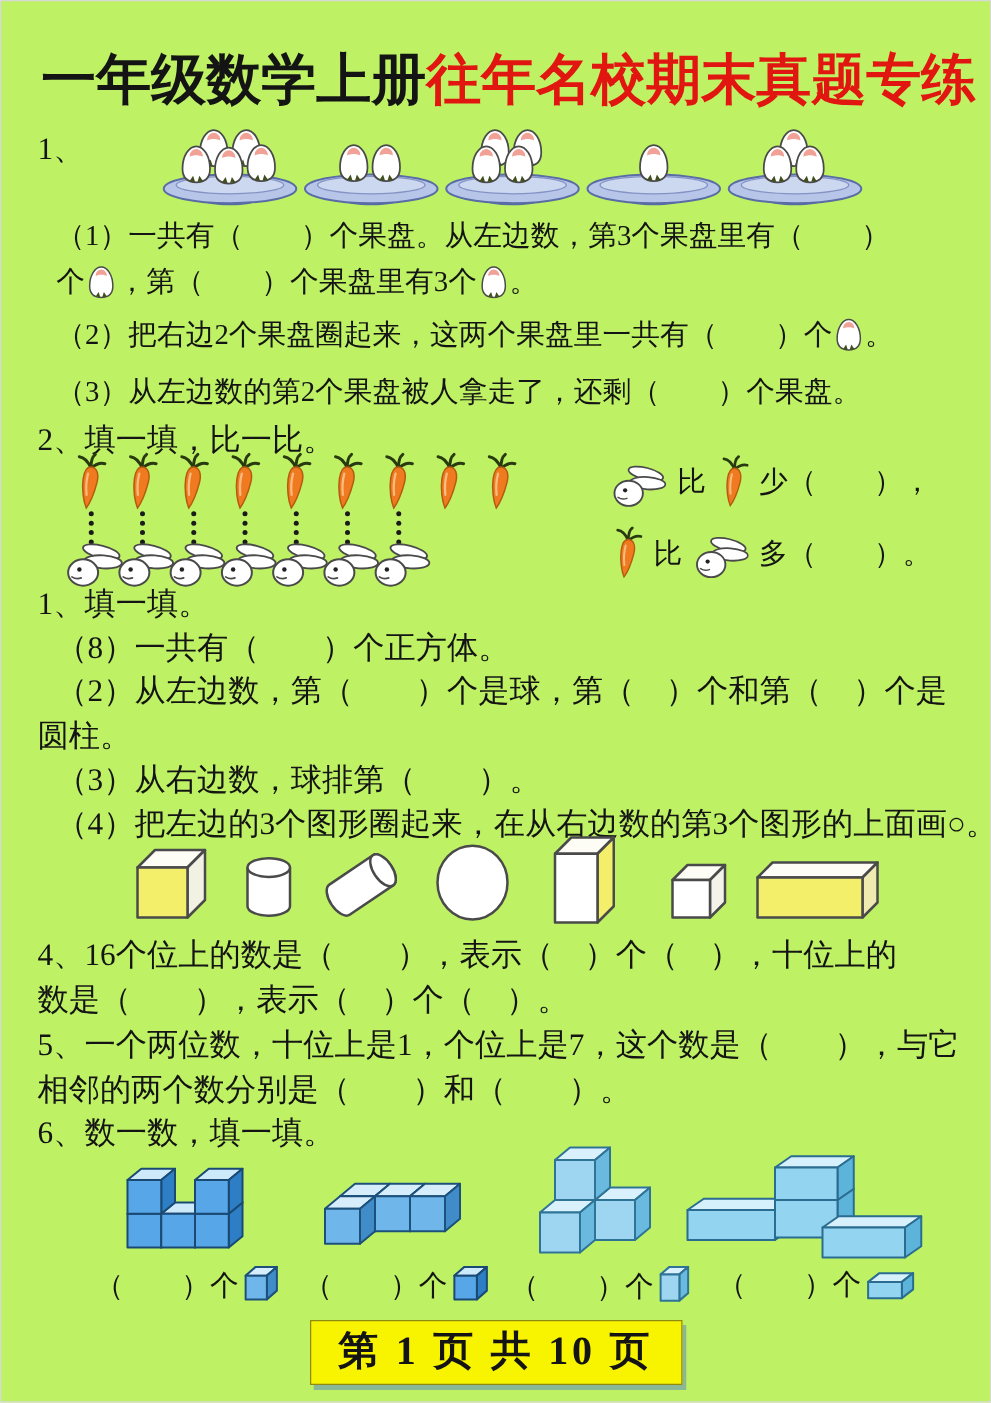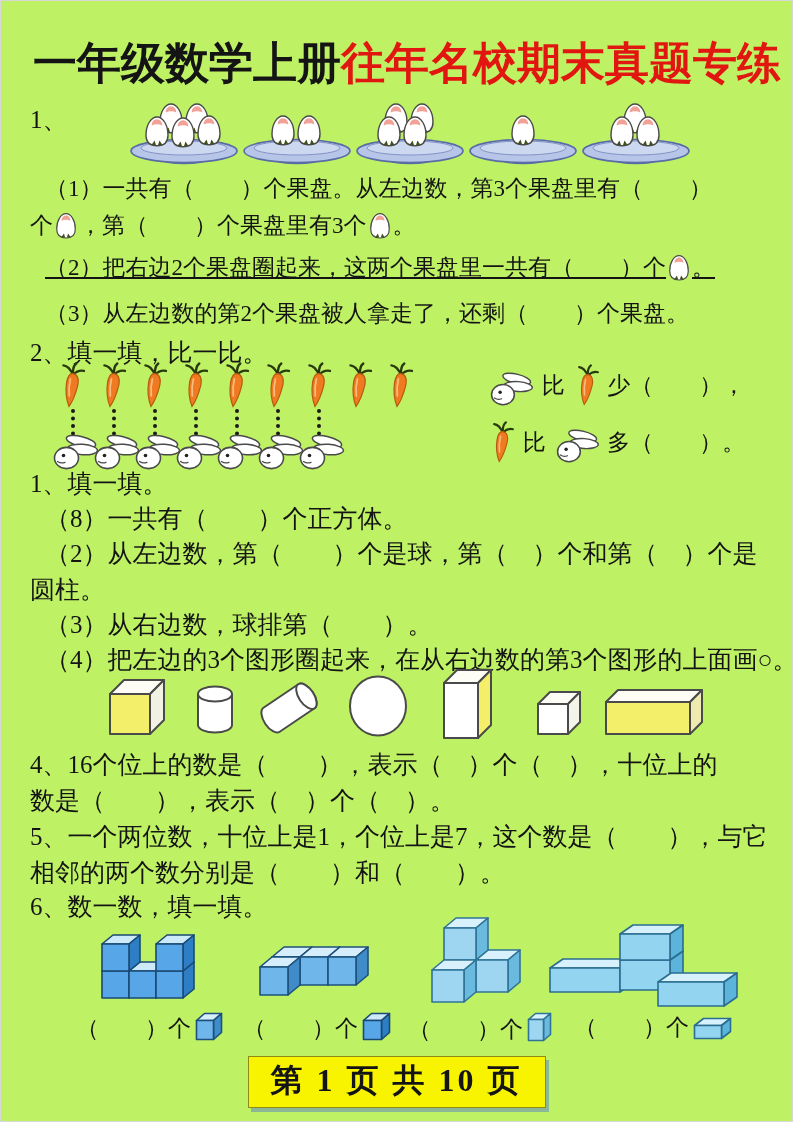--- a/index.html
+++ b/index.html
@@ -140,32 +140,32 @@
           <g transform="translate(55,16)">
             <path d="M13 2 C19 2 24 10 24 20 C24 27.5 19.5 30.8 13 30.8 C6.5 30.8 2 27.5 2 20 C2 10 7 2 13 2 Z" fill="#ffffff" stroke="#4a4a4a" stroke-width="1.4"></path>
             <path d="M13 4.2 C16 4.2 18.6 7.2 18.2 10.4 C15.2 8.8 10.8 8.8 7.8 10.4 C7.4 7.2 10 4.2 13 4.2 Z" fill="#f2a197"></path>
             <path d="M7.5 30 L10.5 25.5 L12 30.3 Z" fill="#3f4f1d"></path>
             <path d="M18.5 30 L15.5 25.5 L14 30.3 Z" fill="#3f4f1d"></path>
           </g>
         </g>
       </svg></div>
   <div class="abs" id="q1lines" style="top:173px;left:30px;width:748px">
       <div class="seg-line indent" style="height: 37px;"><span>（1）一共有（　　）个果盘。从左边数，第3个果盘里有（　　）</span></div>
-      <div class="seg-line" style="height: 42px;"><span>个</span><span class="ic"><svg width="22" height="27" viewBox="0 0 26 32">
+      <div class="seg-line" style="height: 42px; margin-left: 15px;"><span>个</span><span class="ic"><svg width="22" height="27" viewBox="0 0 26 32">
             <path d="M13 2 C19 2 24 10 24 20 C24 27.5 19.5 30.8 13 30.8 C6.5 30.8 2 27.5 2 20 C2 10 7 2 13 2 Z" fill="#ffffff" stroke="#4a4a4a" stroke-width="1.4"></path>
             <path d="M13 4.2 C16 4.2 18.6 7.2 18.2 10.4 C15.2 8.8 10.8 8.8 7.8 10.4 C7.4 7.2 10 4.2 13 4.2 Z" fill="#f2a197"></path>
             <path d="M7.5 30 L10.5 25.5 L12 30.3 Z" fill="#3f4f1d"></path>
             <path d="M18.5 30 L15.5 25.5 L14 30.3 Z" fill="#3f4f1d"></path>
           </svg></span><span>，第（　　）个果盘里有3个</span><span class="ic"><svg width="22" height="27" viewBox="0 0 26 32">
             <path d="M13 2 C19 2 24 10 24 20 C24 27.5 19.5 30.8 13 30.8 C6.5 30.8 2 27.5 2 20 C2 10 7 2 13 2 Z" fill="#ffffff" stroke="#4a4a4a" stroke-width="1.4"></path>
             <path d="M13 4.2 C16 4.2 18.6 7.2 18.2 10.4 C15.2 8.8 10.8 8.8 7.8 10.4 C7.4 7.2 10 4.2 13 4.2 Z" fill="#f2a197"></path>
             <path d="M7.5 30 L10.5 25.5 L12 30.3 Z" fill="#3f4f1d"></path>
             <path d="M18.5 30 L15.5 25.5 L14 30.3 Z" fill="#3f4f1d"></path>
           </svg></span><span>。</span></div>
-      <div class="seg-line indent" style="height: 46px; text-decoration: underline;"><span>（2）把右边2个果盘圈起来，这两个果盘里一共有（　　）个</span><span class="ic"><svg width="22" height="27" viewBox="0 0 26 32">
+      <div class="seg-line indent" style="height: 46px;"><span>（2）把右边2个果盘圈起来，这两个果盘里一共有（　　）个</span><span class="ic"><svg width="22" height="27" viewBox="0 0 26 32">
             <path d="M13 2 C19 2 24 10 24 20 C24 27.5 19.5 30.8 13 30.8 C6.5 30.8 2 27.5 2 20 C2 10 7 2 13 2 Z" fill="#ffffff" stroke="#4a4a4a" stroke-width="1.4"></path>
             <path d="M13 4.2 C16 4.2 18.6 7.2 18.2 10.4 C15.2 8.8 10.8 8.8 7.8 10.4 C7.4 7.2 10 4.2 13 4.2 Z" fill="#f2a197"></path>
             <path d="M7.5 30 L10.5 25.5 L12 30.3 Z" fill="#3f4f1d"></path>
             <path d="M18.5 30 L15.5 25.5 L14 30.3 Z" fill="#3f4f1d"></path>
           </svg></span><span>。</span></div>
       <div class="seg-line indent" style="height: 38px;"><span>（3）从左边数的第2个果盘被人拿走了，还剩（　　）个果盘。</span></div>
     </div>
 
   <div class="abs line" style="top:337px;left:30px">2、填一填，比一比。</div>
   <div class="abs" id="scene" style="top:360px;left:40px"><svg width="424" height="112" viewBox="0 0 424 112">

